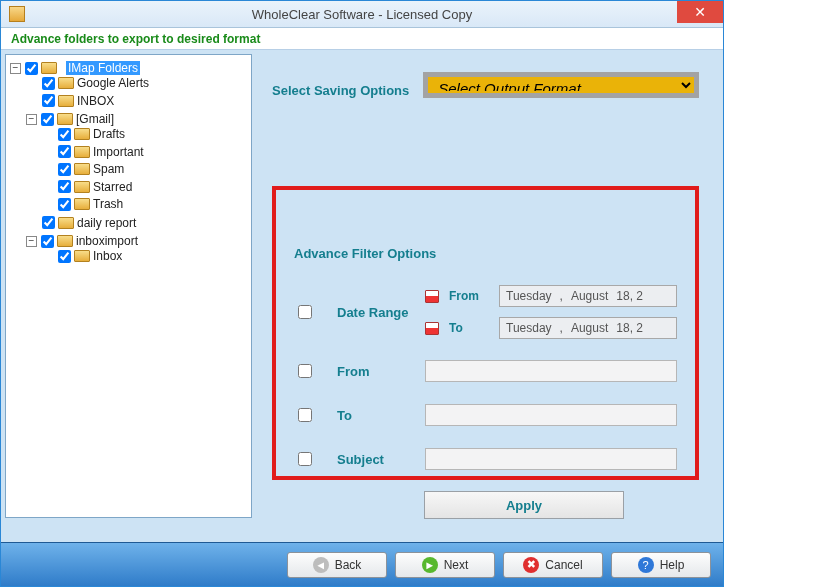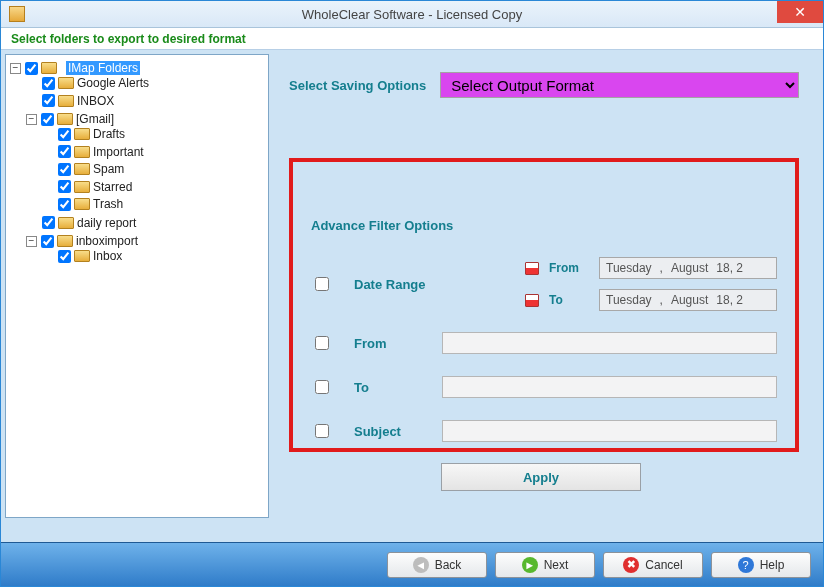--- a/index.html
+++ b/index.html
@@ -3,21 +3,21 @@
 <meta charset="utf-8">
 <style>
   * { box-sizing: border-box; }
   body {
     margin: 0;
     font-family: Arial, sans-serif;
     font-size: 12px;
     background: #fff;
   }
   .window {
-    width: 824px;
+    width: 724px;
     height: 587px;
     display: flex;
     flex-direction: column;
     border: 1px solid #2a87d6;
     background: #cde3f4;
   }
   .titlebar {
     height: 27px;
     background: linear-gradient(#eaf3fb, #d9e8f7);
     display: flex;
@@ -93,31 +93,32 @@
     border-radius: 1px;
   }
   .node-label { font-size: 12px; color:#222;}
   .node-label.sel { background: #3399ff; color: #fff; padding: 0 2px; margin-left: 6px;}
   .right-panel {
     flex: 1;
     padding: 18px 20px 10px 0;
     position: relative;
   }
   .row-saving {
-    display: flex; align-items: center; gap: 14px;
-    margin-bottom: 60px;
+    display: flex; align-items: flex-end; gap: 14px;
+    margin-bottom: 88px;
   }
   .label-teal { color: #147e8e; font-weight: bold; font-size: 13px;}
   .select-format {
     flex:1;
     height: 26px;
-    background: #d946ef;
-    border: 1px solid #a3a3a3;
+    background: #eab308;
+    border: 5px solid #a3a3a3;
     font-size: 15px;
     padding: 2px 6px;
+    font-style: italic;
   }
   .adv-box {
     border: 4px solid #e11b1b;
     padding: 14px 18px 20px 18px;
     background: #cde3f4;
     height: 294px;
   }
   .adv-title { color:#147e8e; font-weight:bold; font-size:13px; margin-bottom:24px;margin-top:42px;}
   .filter-row { display:flex; align-items:center; gap:10px; margin-bottom:20px; min-height:24px;}
   .filter-row .cb { width:14px; height:14px;}
@@ -175,21 +176,21 @@
 <div class="window">
 
   <div class="titlebar">
     <div class="title-icon"></div>
     <div class="title-text">WholeClear Software - Licensed Copy</div>
     <div class="close-btn">
       <span>✕</span>
     </div>
   </div>
 
-  <div class="banner">Select folders to export to desired format</div>
+  <div class="banner">Advance folders to export to desired format</div>
 
   <div class="content">
 
     <div class="tree-panel tree">
       <ul>
         <li>
           <span class="node-row">
             <span class="toggle">−</span>
             <input type="checkbox" class="tree-cb" checked="" style="">
             <span class="folder-icon"></span>

